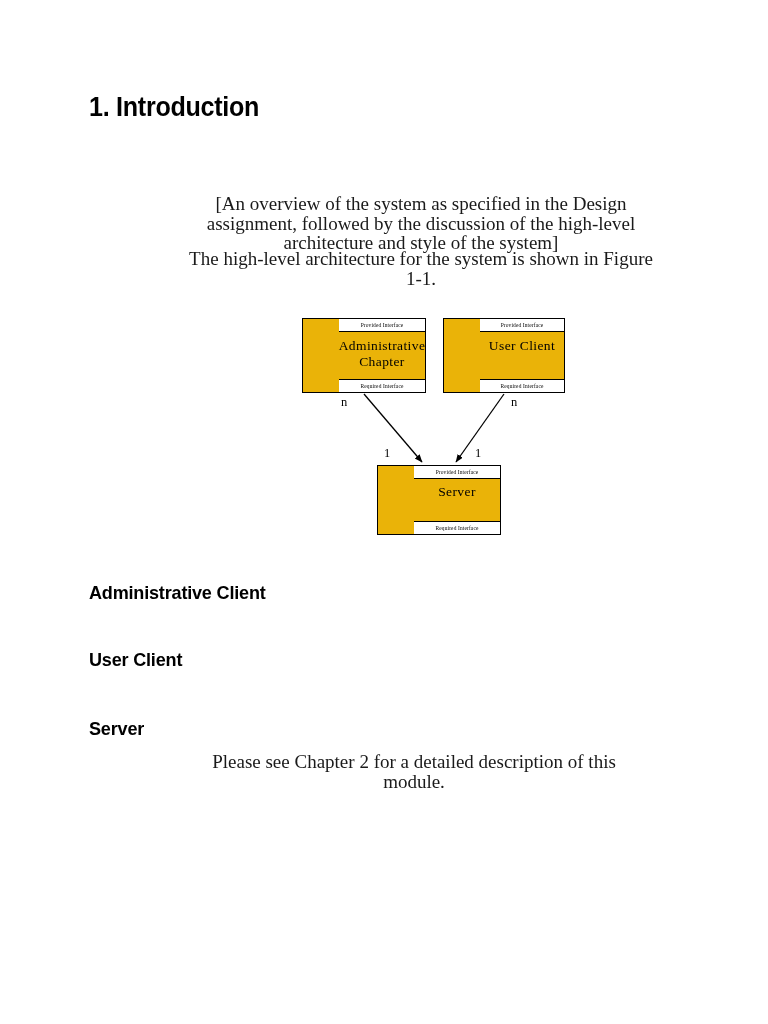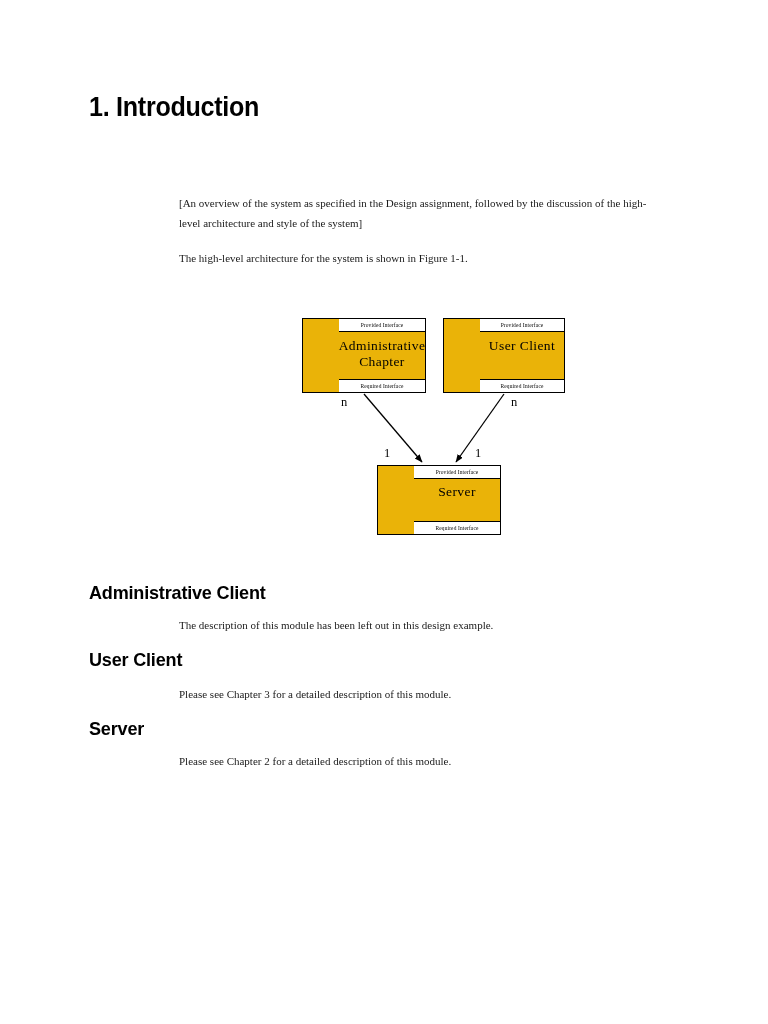--- a/index.html
+++ b/index.html
@@ -49,23 +49,24 @@
     transform-origin: left top;
   }
   .sh-admin  { top: 583px; }
   .sh-user   { top: 650px; }
   .sh-server { top: 719px; }
 
   
   .body-para {
     position: absolute;
     left: 179px;
-    font-size: 11px;
+    font-size: 19px;
     line-height: 19.5px;
     color: #1a1a1a;
+    text-align: center;
   }
   .p-overview { top: 194px; width: 484px; }
   .p-figref   { top: 249px; width: 484px; }
   .p-admin    { top: 616px; width: 470px; }
   .p-user     { top: 685px; width: 470px; }
   .p-server   { top: 752px; width: 470px; }
 
   
   .figure-caption {
     position: absolute;
@@ -195,21 +196,19 @@
     </div>
     <div class="iface-band iface-bottom">Required Interface</div>
   </div>
 
   <div class="mult-label m-admin-n">n</div>
   <div class="mult-label m-admin-1">1</div>
   <div class="mult-label m-user-n">n</div>
   <div class="mult-label m-server-1">1</div>
 
   <div class="section-heading sh-admin">Administrative Client</div>
-  <div class="body-para p-admin">The description of this module has been left out in this design example.</div>
 
   <div class="section-heading sh-user">User Client</div>
-  <div class="body-para p-user">Please see Chapter 3 for a detailed description of this module.</div>
 
   <div class="section-heading sh-server">Server</div>
   <div class="body-para p-server">Please see Chapter 2 for a detailed description of this module.</div>
 
 </div>
 
 </body></html>

